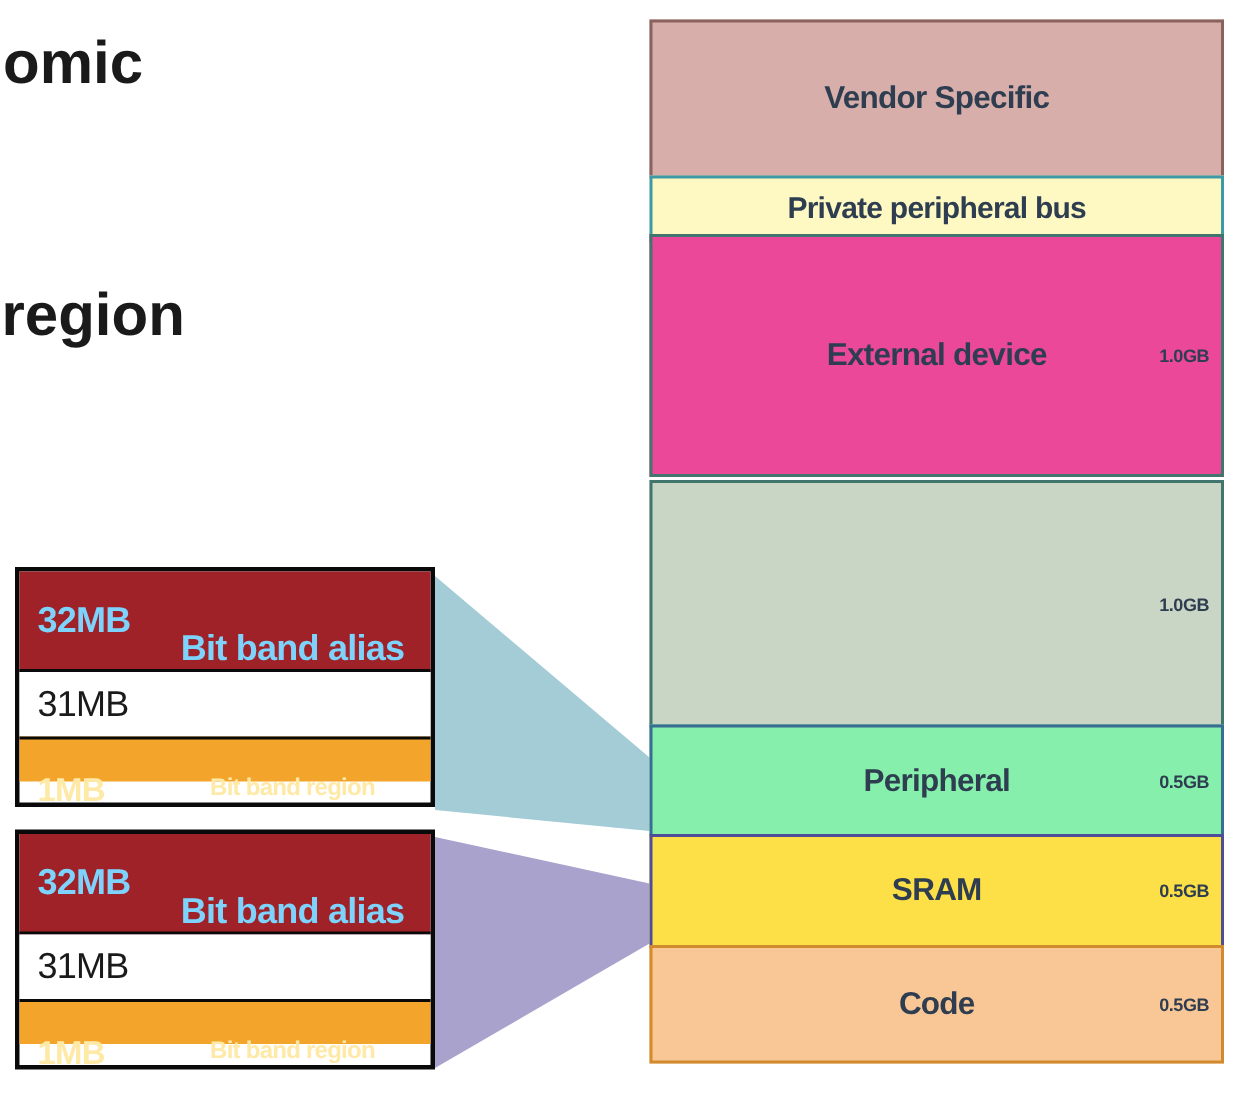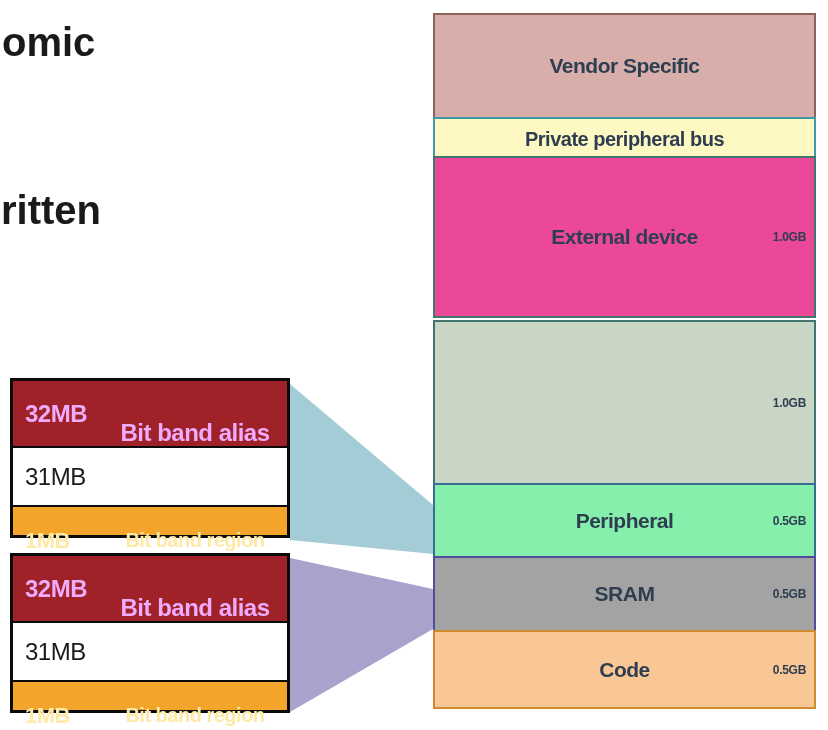--- a/index.html
+++ b/index.html
@@ -39,64 +39,64 @@
   }
   .region-size{
     position:absolute;right:8px;top:50%;transform:translateY(-50%);
     font-weight:bold;font-size:12px;letter-spacing:-0.3px;color:#2e3e50;
   }
   .r-vendor   {top:13px; height:106px;background:#d7aea9;border-color:#8a625e;}
   .r-ppb      {top:117px;height:45px; background:#fef9c3;border-color:#3d9aa6;}
   .r-extdev   {top:156px;height:162px;background:#ec4899;border-color:#41756d;}
   .r-extram   {top:320px;height:165px;background:#c9d6c5;border-color:#41756d;}
   .r-periph   {top:483px;height:75px; background:#86efac;border-color:#3a6d94;}
-  .r-sram     {top:556px;height:76px; background:#a3a3a3;border-color:#4d4d99;}
+  .r-sram     {top:556px;height:76px; background:#fde047;border-color:#4d4d99;}
   .r-code     {top:630px;height:79px; background:#f8c795;border-color:#d18a2e;}
   .r-ppb .region-label{font-size:20px;}
 
   
   .bitband-box{
     position:absolute;left:10px;width:280px;height:160px;
     box-sizing:border-box;border:3px solid #0a0a0a;
     display:flex;flex-direction:column;z-index:3;background:#ffffff;
   }
   .bb-upper{top:378px;}
   .bb-lower{top:553px;}
   .bb-row{
     position:relative;display:flex;align-items:center;
     box-sizing:border-box;flex:none;
   }
   .bb-alias{
-    height:67px;background:#9e2227;color:#f0abfc;
+    height:67px;background:#9e2227;color:#7dd3fc;
     border-bottom:2px solid #0a0a0a;
   }
-  .bb-mid{height:57px;background:#ffffff;color:#1a1a1a;}
+  .bb-mid{height:43px;background:#ffffff;color:#1a1a1a;}
   .bb-region{
     height:30px;background:#f2a52a;color:#ffe9a6;
     border-top:2px solid #0a0a0a;
   }
   .bb-size{
     flex:none;width:78px;padding-left:12px;
     font-weight:bold;font-size:24px;letter-spacing:-0.5px;
   }
   .bb-mid .bb-size{font-weight:normal;color:#1a1a1a;}
   .bb-region .bb-size{font-size:22px;margin-top:40px;}
   .bb-label{
     flex:1;text-align:center;
     font-weight:bold;font-size:24px;letter-spacing:-0.5px;margin-top:38px;
   }
-  .bb-region .bb-label{font-size:20px;}
+  .bb-region .bb-label{font-size:16px;}
 </style>
 </head>
 <body>
 
 <div class="stage">
 
   <div class="frag frag-1">omic</div>
-  <div class="frag frag-3">ritten</div>
+  <div class="frag frag-3">region</div>
 
   <svg class="callout-svg" width="828" height="730" viewBox="0 0 828 730">
     <polygon class="callout-peripheral" points="290,384 433,505 433,554 290,540"></polygon>
     <polygon class="callout-sram" points="290,558 433,589 433,629 290,712"></polygon>
   </svg>
 
   <div class="memory-map">
 
     <div class="region r-vendor">
       <span class="region-label">Vendor Specific</span>

